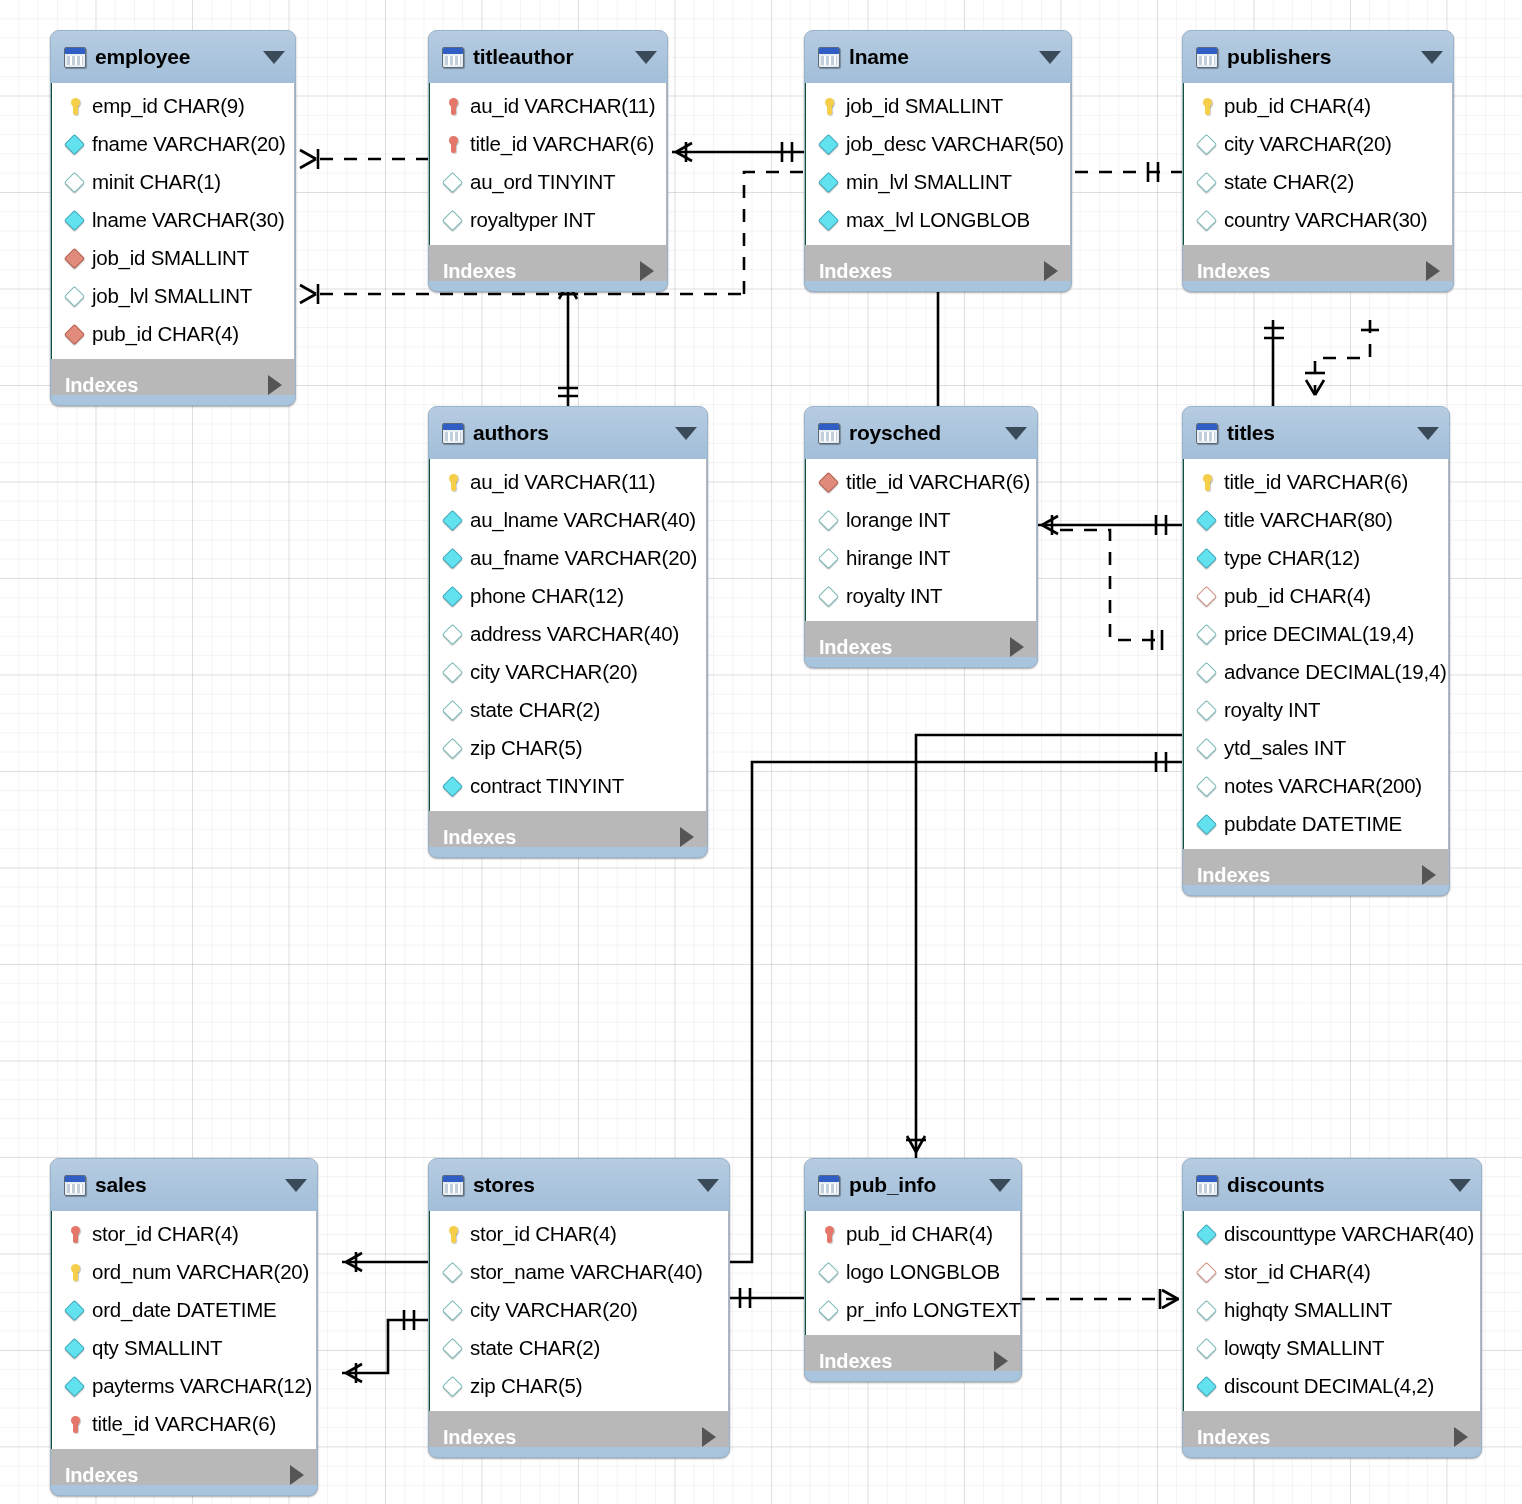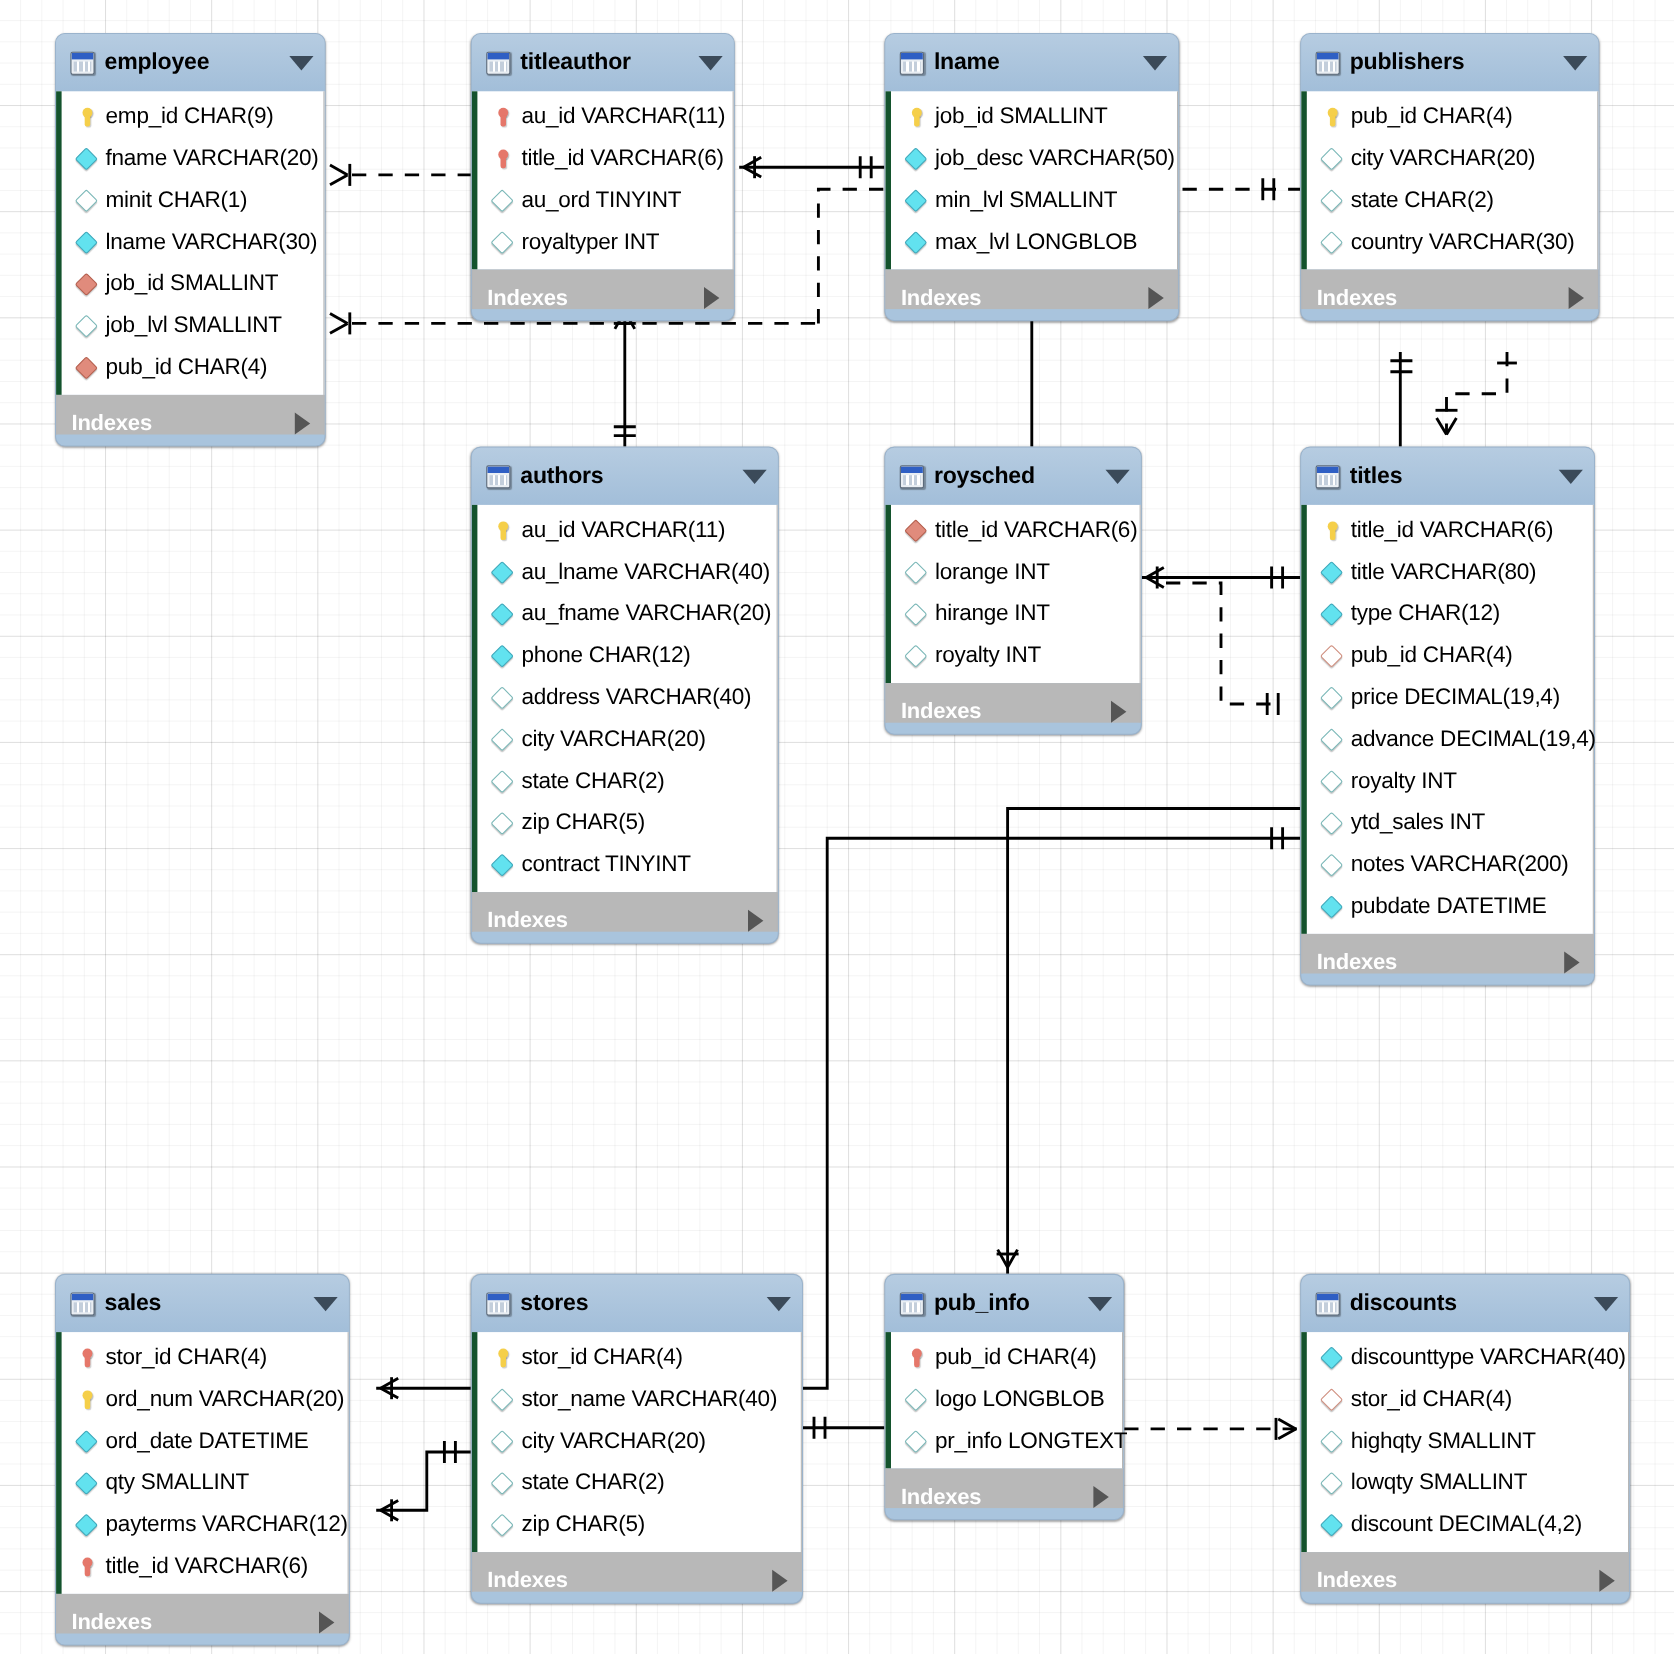--- a/index.html
+++ b/index.html
@@ -85,21 +85,21 @@
   }
   .tbl-caret {
     margin-left: auto;
     width: 0; height: 0;
     border-left: 11px solid transparent;
     border-right: 11px solid transparent;
     border-top: 13px solid #3b4a59;
   }
   .tbl-body {
     background: #ffffff;
-    border-left: 5px solid #14532d;
+    border-left: 1px solid #14532d;
     border-right: 1px solid #b6b6b6;
     padding: 4px 0 6px 0;
   }
   .col {
     display: flex;
     align-items: center;
     height: 38px;
     padding: 0 10px 0 12px;
     white-space: nowrap;
   }

